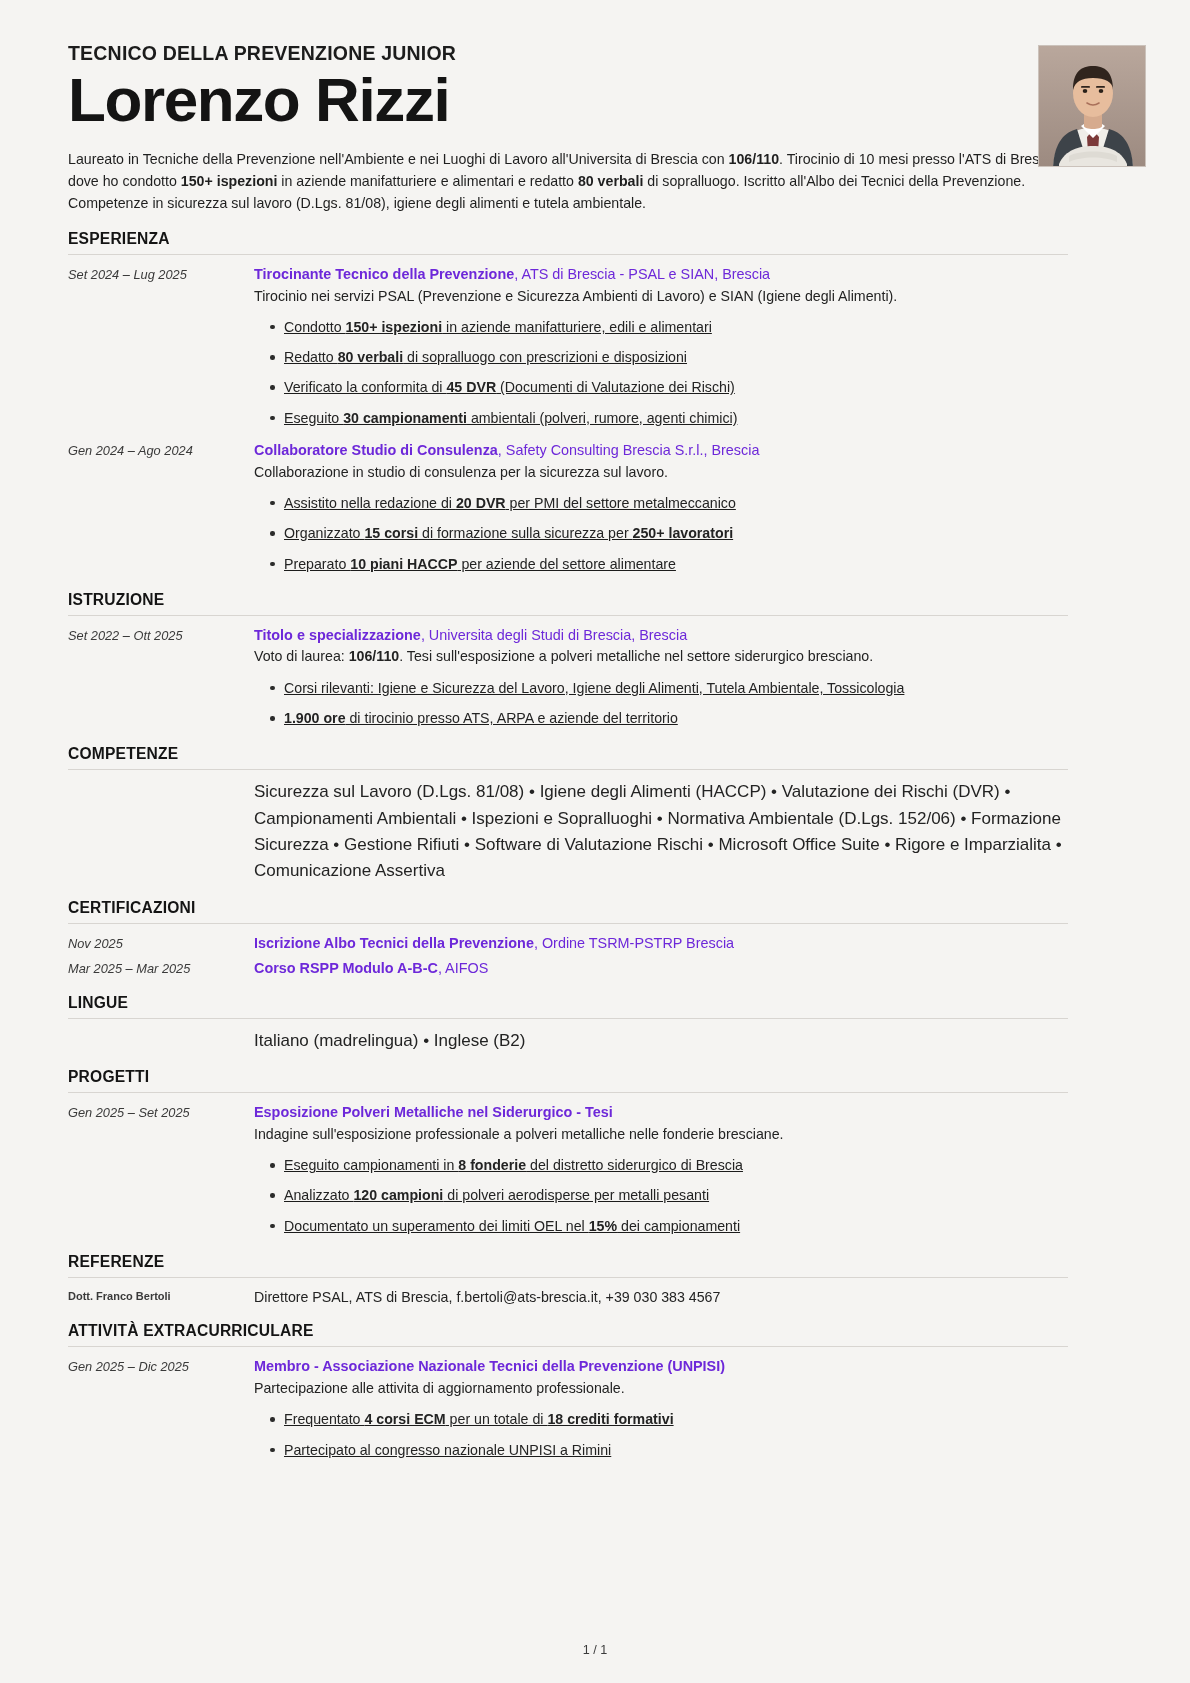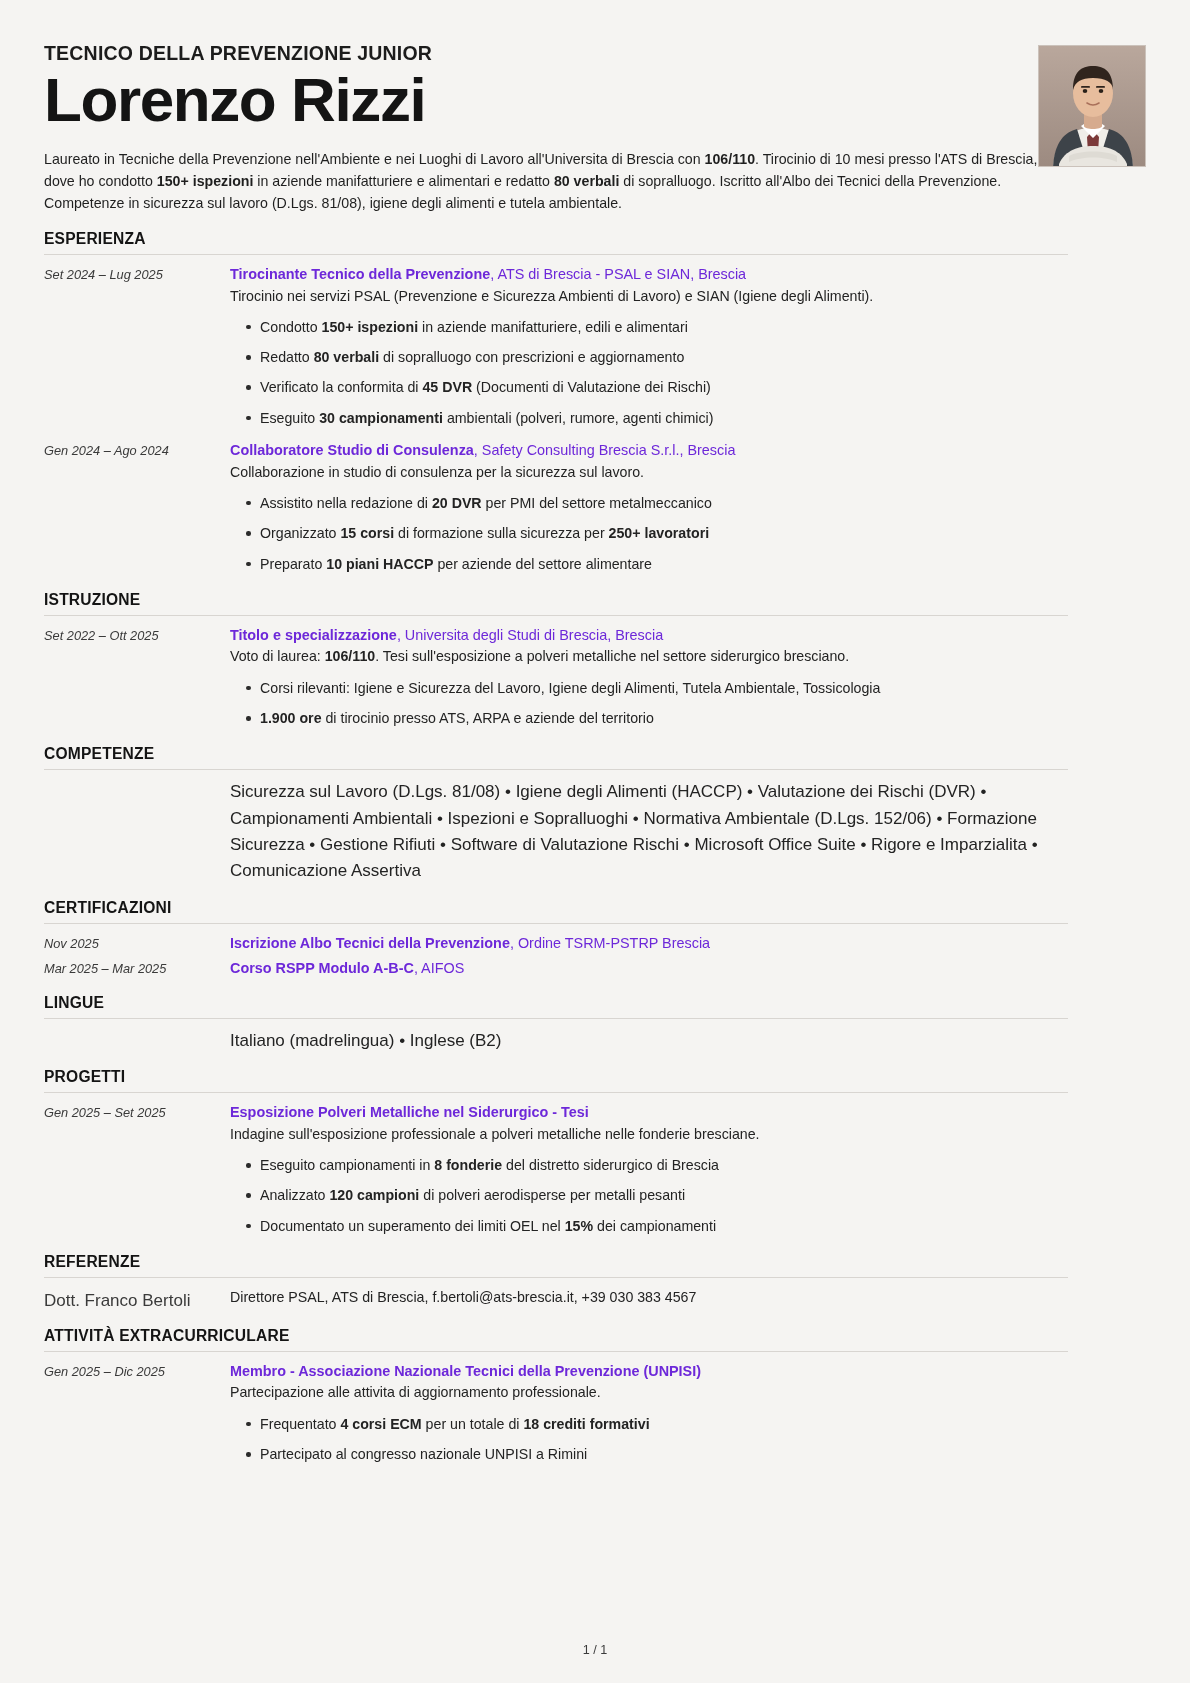--- a/index.html
+++ b/index.html
@@ -9,21 +9,21 @@
     height: 1683px;
     background: #f5f4f2;
     font-family: "Liberation Sans", sans-serif;
     color: #1c1c1c;
     -webkit-font-smoothing: antialiased;
   }
   .page {
     position: relative;
     width: 1190px;
     height: 1683px;
-    padding: 42px 122px 0 44px;
+    padding: 42px 122px 0 68px;
   }
   
   .header { position: relative; }
   .role-title {
     font-size: 19.5px;
     font-weight: bold;
     letter-spacing: 0.2px;
     color: #1c1c1c;
     margin: 0 0 2px 0;
   }
@@ -83,39 +83,40 @@
     width: 186px;
     flex: 0 0 186px;
     font-size: 12.8px;
     font-style: italic;
     color: #3a3a3a;
     padding-top: 2px;
     line-height: 1.4;
   }
   .entry-date.bold-date {
     font-style: normal;
-    font-weight: normal;
-    font-size: 17px;
+    font-weight: bold;
+    font-size: 11px;
   }
   .entry-body { flex: 1 1 auto; min-width: 0; }
   .entry-heading {
     font-size: 14.4px;
     line-height: 1.5;
     color: #6d28d9;
   }
   .entry-heading b { font-weight: bold; }
   .entry-sub {
     font-size: 14.2px;
     line-height: 1.5;
     color: #232323;
   }
   ul.bullets {
     margin: 10px 0 0 0;
     padding: 0 0 0 30px;
     list-style: none;
+    text-decoration: underline;
   }
   ul.bullets li {
     position: relative;
     font-size: 14.2px;
     line-height: 1.5;
     margin-bottom: 9px;
     color: #232323;
   }
   ul.bullets li:last-child { margin-bottom: 2px; }
   ul.bullets li::before {
@@ -206,21 +207,21 @@
     <div class="section-title">ESPERIENZA</div>
     <div class="section-rule"></div>
 
     <div class="entry">
       <div class="entry-date">Set 2024 – Lug 2025</div>
       <div class="entry-body">
         <div class="entry-heading"><b>Tirocinante Tecnico della Prevenzione</b><span>, ATS di Brescia - PSAL e SIAN, Brescia</span></div>
         <div class="entry-sub">Tirocinio nei servizi PSAL (Prevenzione e Sicurezza Ambienti di Lavoro) e SIAN (Igiene degli Alimenti).</div>
         <ul class="bullets">
           <li><span>Condotto </span><b>150+ ispezioni</b><span> in aziende manifatturiere, edili e alimentari</span></li>
-          <li><span>Redatto </span><b>80 verbali</b><span> di sopralluogo con prescrizioni e aggiornamento</span></li>
+          <li><span>Redatto </span><b>80 verbali</b><span> di sopralluogo con prescrizioni e disposizioni</span></li>
           <li><span>Verificato la conformita di </span><b>45 DVR</b><span> (Documenti di Valutazione dei Rischi)</span></li>
           <li><span>Eseguito </span><b>30 campionamenti</b><span> ambientali (polveri, rumore, agenti chimici)</span></li>
         </ul>
       </div>
     </div>
 
     <div class="entry">
       <div class="entry-date">Gen 2024 – Ago 2024</div>
       <div class="entry-body">
         <div class="entry-heading"><b>Collaboratore Studio di Consulenza</b><span>, Safety Consulting Brescia S.r.l., Brescia</span></div>

